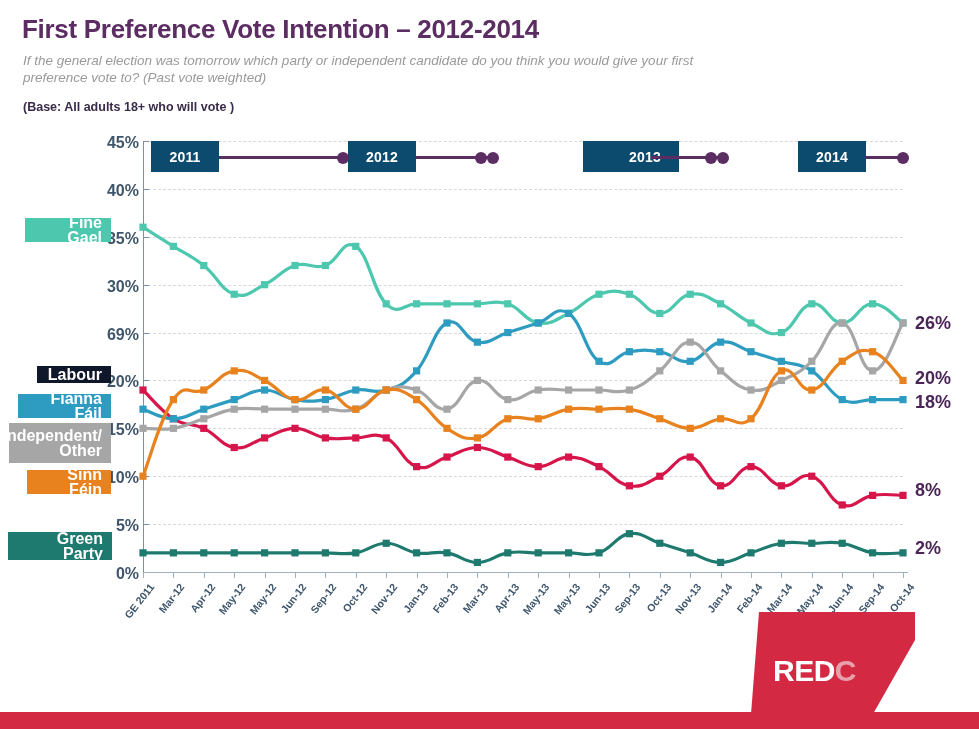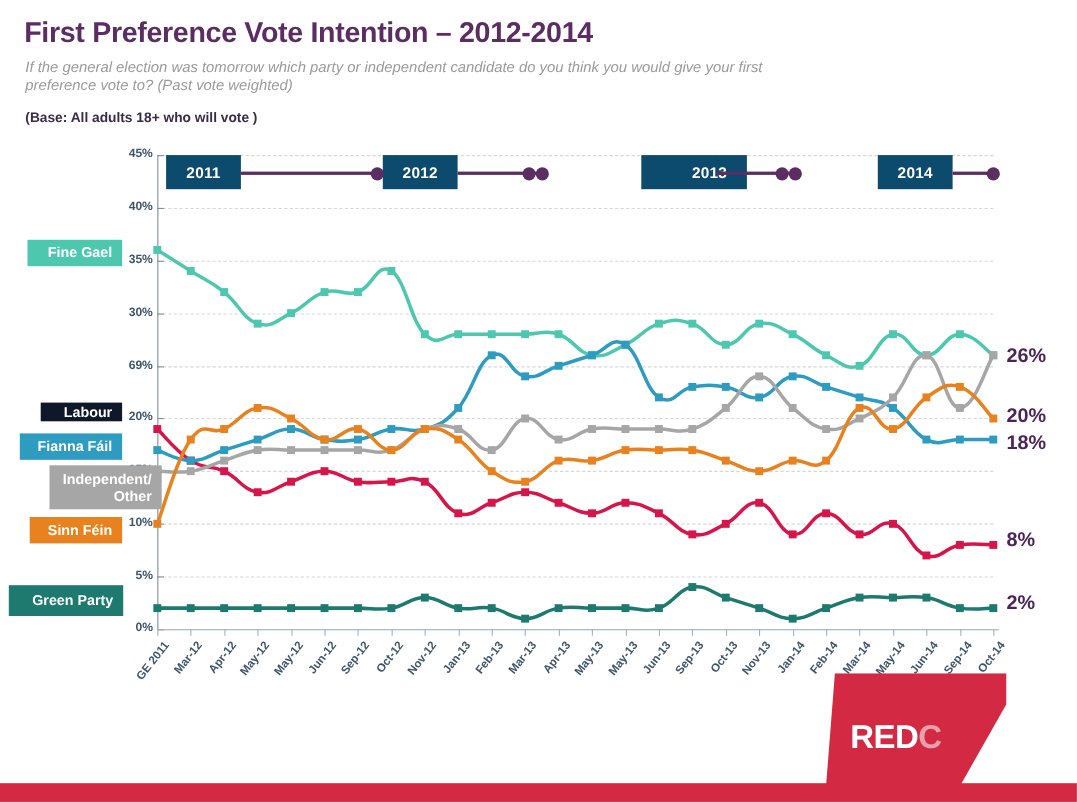--- a/index.html
+++ b/index.html
@@ -34,21 +34,21 @@
   .axis-y{
     position:absolute;left:143px;top:141px;
     width:0;height:431px;border-left:1.5px solid #7E8FA3;
   }
   .axis-x{
     position:absolute;left:143px;top:572px;
     width:765px;height:0;border-top:1.5px solid #9FB0C0;
   }
   .ytick{
     position:absolute;right:0;width:40px;text-align:right;
-    font-size:11px;color:#3E556B;font-weight:600;
+    font-size:16px;color:#3E556B;font-weight:600;
   }
   .ytick-mark{
     position:absolute;left:143px;width:6px;height:0;
     border-top:1.5px solid #7E8FA3;
   }
   #ylabels{position:absolute;left:95px;top:0;width:44px;height:729px;}
 
   
   .xtick{
     position:absolute;top:572px;width:0;height:6px;
@@ -75,21 +75,21 @@
     position:absolute;top:0;height:31px;
     background:#0c4a6e;color:#ffffff;
     font-size:14px;font-weight:bold;
     display:flex;align-items:center;justify-content:center;
     letter-spacing:0.2px;
   }
 
   
   .legend-box{
     position:absolute;
-    color:#ffffff;font-weight:bold;font-size:13px;
+    color:#ffffff;font-weight:bold;font-size:16px;
     display:flex;align-items:center;justify-content:flex-end;
     padding:3px 9px 4px 9px;box-sizing:border-box;
     text-align:right;line-height:15px;
   }
 
   
   .endlabel{
     position:absolute;
     font-size:18px;font-weight:bold;color:#4B2558;
     white-space:nowrap;
@@ -406,21 +406,21 @@
         <rect x="838.5999999999999" y="539.6666666666666" width="7.2" height="7.2" fill="#1E7A6E"></rect>
         <rect x="868.9999999999999" y="549.2444444444444" width="7.2" height="7.2" fill="#1E7A6E"></rect>
         <rect x="899.4" y="549.2444444444444" width="7.2" height="7.2" fill="#1E7A6E"></rect>
       </g>
     </svg>
 
   <div id="legend">
       <div class="legend-box" style="left: 25px; top: 218px; width: 86px; height: 24px; background: rgb(77, 200, 175);">Fine Gael</div>
       <div class="legend-box" style="left: 37px; top: 366px; width: 74px; height: 17px; background: #0f172a;">Labour</div>
       <div class="legend-box" style="left: 18px; top: 394px; width: 93px; height: 24px; background: rgb(46, 155, 192);">Fianna Fáil</div>
-      <div class="legend-box" style="left: 9px; top: 423px; width: 102px; height: 40px; background: rgb(166, 166, 166); margin-left: 36px;">Independent/ Other</div>
+      <div class="legend-box" style="left: 9px; top: 423px; width: 102px; height: 40px; background: rgb(166, 166, 166);">Independent/ Other</div>
       <div class="legend-box" style="left: 27px; top: 470px; width: 84px; height: 24px; background: rgb(232, 130, 30);">Sinn Féin</div>
       <div class="legend-box" style="left: 8px; top: 532px; width: 104px; height: 28px; background: rgb(30, 122, 110);">Green Party</div>
     </div>
   <div id="endlabels">
       <div class="endlabel" style="left: 915px; top: 313px;">26%</div>
       <div class="endlabel" style="left: 915px; top: 368px;">20%</div>
       <div class="endlabel" style="left: 915px; top: 392px;">18%</div>
       <div class="endlabel" style="left: 915px; top: 480px;">8%</div>
       <div class="endlabel" style="left: 915px; top: 538px;">2%</div>
     </div>

